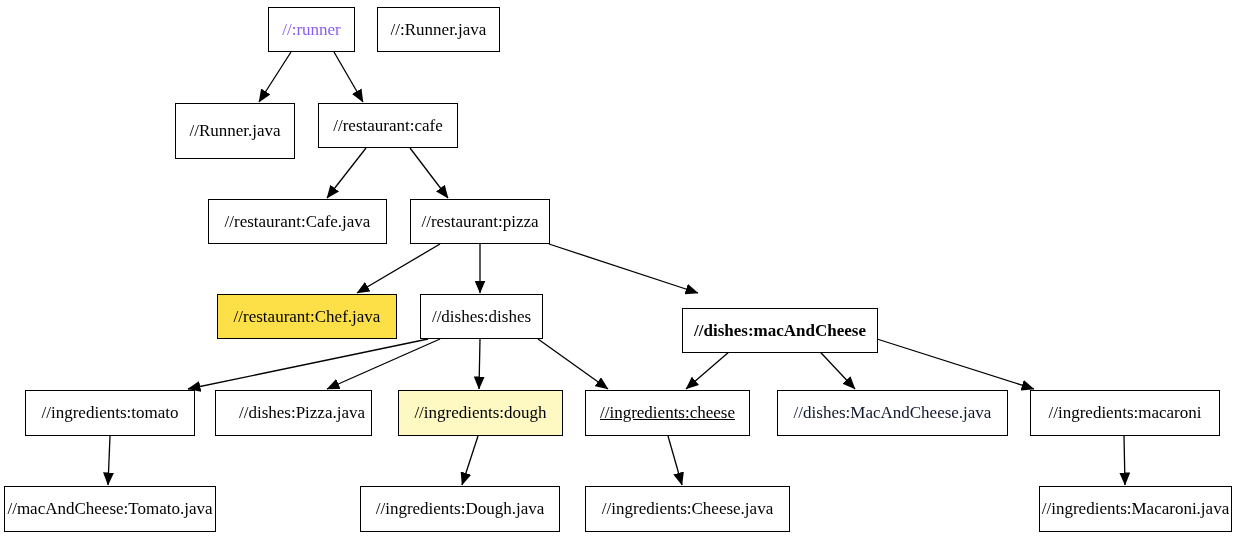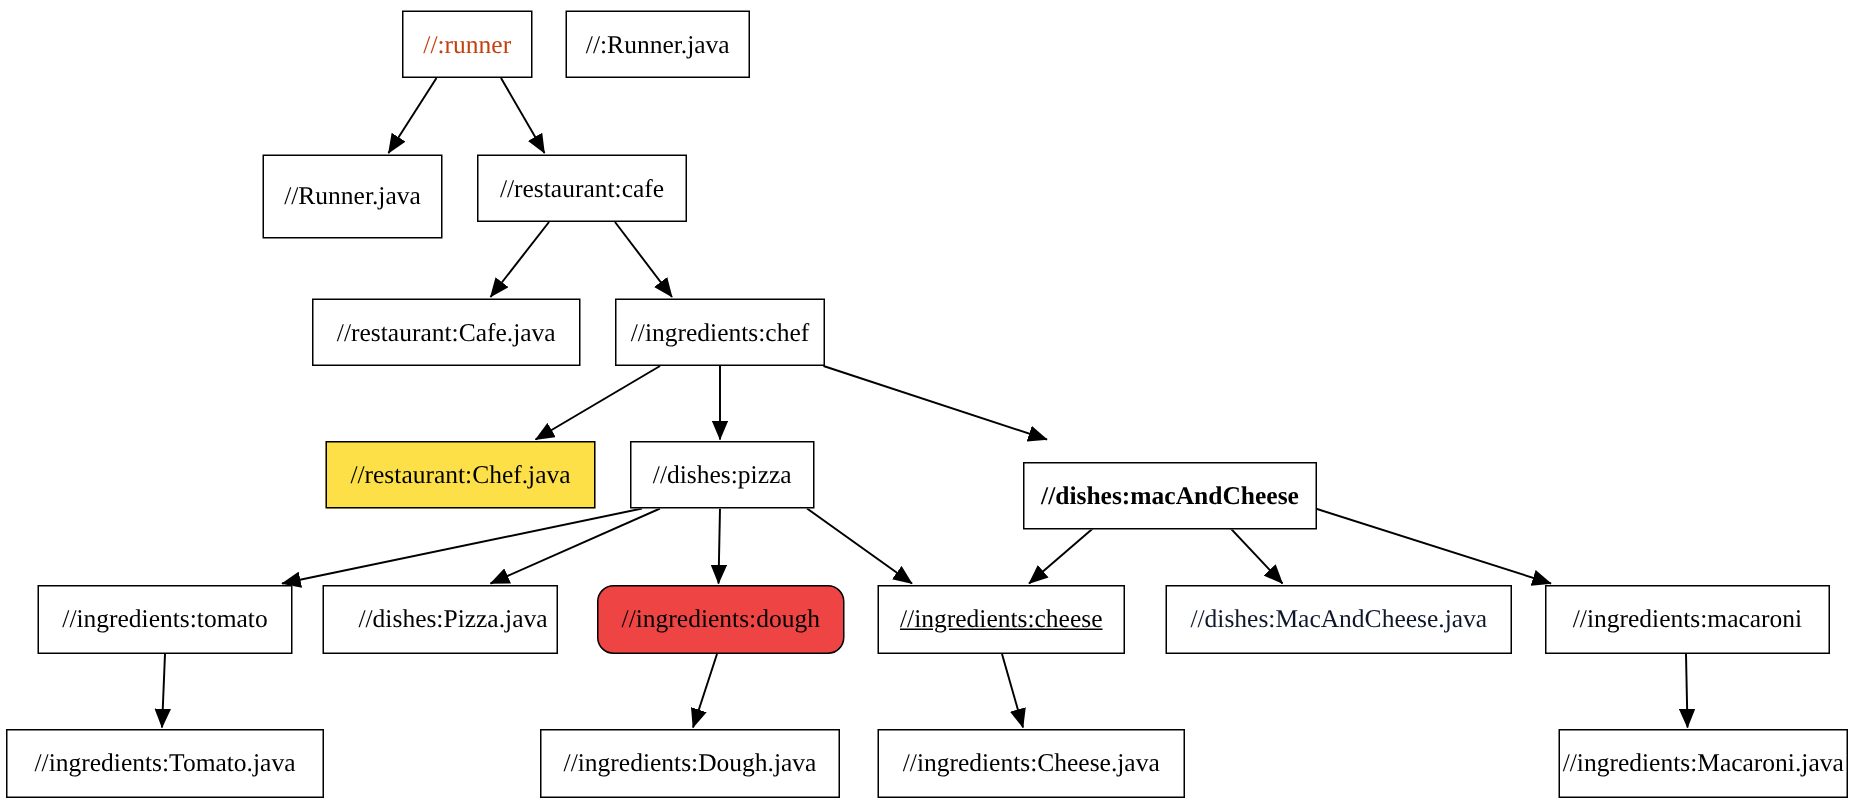--- a/index.html
+++ b/index.html
@@ -62,66 +62,66 @@
         <line x1="808" y1="339" x2="855" y2="389" stroke="#000000" stroke-width="1.3" marker-end="url(#arrowhead)"></line>
         <line x1="877" y1="339" x2="1034" y2="389" stroke="#000000" stroke-width="1.3" marker-end="url(#arrowhead)"></line>
         <line x1="110" y1="436" x2="108" y2="485" stroke="#000000" stroke-width="1.3" marker-end="url(#arrowhead)"></line>
         <line x1="478" y1="436" x2="462" y2="485" stroke="#000000" stroke-width="1.3" marker-end="url(#arrowhead)"></line>
         <line x1="668" y1="436" x2="682" y2="485" stroke="#000000" stroke-width="1.3" marker-end="url(#arrowhead)"></line>
         <line x1="1124" y1="436" x2="1125" y2="485" stroke="#000000" stroke-width="1.3" marker-end="url(#arrowhead)"></line>
       </g>
   </svg>
   <div id="node-layer">
       <div class="node" style="left: 268px; top: 7px; width: 87px; height: 45px; background: rgb(255, 255, 255); border-color: rgb(0, 0, 0);">
-        <span style="color: #c2410c; text-align: center;">//:runner</span>
+        <span style="color: #8b5cf6; text-align: center;">//:runner</span>
       </div>
       <div class="node" style="left: 377px; top: 7px; width: 123px; height: 45px; background: rgb(255, 255, 255); border-color: rgb(0, 0, 0);">
         <span style="color: rgb(0, 0, 0);">//:Runner.java</span>
       </div>
       <div class="node" style="left: 175px; top: 103px; width: 120px; height: 56px; background: rgb(255, 255, 255); border-color: rgb(0, 0, 0);">
         <span style="color: rgb(0, 0, 0);">//Runner.java</span>
       </div>
       <div class="node" style="left: 318px; top: 103px; width: 140px; height: 45px; background: rgb(255, 255, 255); border-color: rgb(0, 0, 0);">
         <span style="color: rgb(0, 0, 0);">//restaurant:cafe</span>
       </div>
       <div class="node" style="left: 208px; top: 199px; width: 179px; height: 45px; background: rgb(255, 255, 255); border-color: rgb(0, 0, 0);">
         <span style="color: rgb(0, 0, 0);">//restaurant:Cafe.java</span>
       </div>
       <div class="node" style="left: 410px; top: 199px; width: 140px; height: 45px; background: rgb(255, 255, 255); border-color: rgb(0, 0, 0);">
-        <span style="color: rgb(0, 0, 0);">//ingredients:chef</span>
+        <span style="color: rgb(0, 0, 0);">//restaurant:pizza</span>
       </div>
       <div class="node" style="left: 217px; top: 294px; width: 180px; height: 45px; background: #fde047; border-color: rgb(0, 0, 0);">
         <span style="color: rgb(0, 0, 0);">//restaurant:Chef.java</span>
       </div>
       <div class="node" style="left: 420px; top: 294px; width: 123px; height: 45px; background: rgb(255, 255, 255); border-color: rgb(0, 0, 0);">
-        <span style="color: rgb(0, 0, 0);">//dishes:pizza</span>
+        <span style="color: rgb(0, 0, 0);">//dishes:dishes</span>
       </div>
       <div class="node" style="left: 682px; top: 308px; width: 196px; height: 45px; background: rgb(255, 255, 255); border-color: rgb(0, 0, 0); font-weight: bold;">
         <span style="color: rgb(0, 0, 0);">//dishes:macAndCheese</span>
       </div>
       <div class="node" style="left: 25px; top: 390px; width: 170px; height: 46px; background: rgb(255, 255, 255); border-color: rgb(0, 0, 0);">
         <span style="color: rgb(0, 0, 0);">//ingredients:tomato</span>
       </div>
       <div class="node" style="left: 215px; top: 390px; width: 157px; height: 46px; background: rgb(255, 255, 255); border-color: rgb(0, 0, 0); padding-left: 17px;">
         <span style="color: rgb(0, 0, 0);">//dishes:Pizza.java</span>
       </div>
-      <div class="node" style="left: 398px; top: 390px; width: 165px; height: 46px; background: #ef4444; border-color: rgb(0, 0, 0); border-radius: 11px;">
+      <div class="node" style="left: 398px; top: 390px; width: 165px; height: 46px; background: #fef9c3; border-color: rgb(0, 0, 0);">
         <span style="color: rgb(0, 0, 0);">//ingredients:dough</span>
       </div>
       <div class="node" style="left: 585px; top: 390px; width: 165px; height: 46px; background: rgb(255, 255, 255); border-color: rgb(0, 0, 0); text-decoration: underline;">
         <span style="color: rgb(0, 0, 0);">//ingredients:cheese</span>
       </div>
       <div class="node" style="left: 777px; top: 390px; width: 231px; height: 46px; background: rgb(255, 255, 255); border-color: rgb(0, 0, 0);">
         <span style="color: #0f172a;">//dishes:MacAndCheese.java</span>
       </div>
       <div class="node" style="left: 1030px; top: 390px; width: 190px; height: 46px; background: rgb(255, 255, 255); border-color: rgb(0, 0, 0);">
         <span style="color: rgb(0, 0, 0);">//ingredients:macaroni</span>
       </div>
       <div class="node" style="left: 4px; top: 486px; width: 212px; height: 46px; background: rgb(255, 255, 255); border-color: rgb(0, 0, 0);">
-        <span style="color: rgb(0, 0, 0);">//ingredients:Tomato.java</span>
+        <span style="color: rgb(0, 0, 0);">//macAndCheese:Tomato.java</span>
       </div>
       <div class="node" style="left: 360px; top: 486px; width: 200px; height: 46px; background: rgb(255, 255, 255); border-color: rgb(0, 0, 0);">
         <span style="color: rgb(0, 0, 0);">//ingredients:Dough.java</span>
       </div>
       <div class="node" style="left: 585px; top: 486px; width: 205px; height: 46px; background: rgb(255, 255, 255); border-color: rgb(0, 0, 0);">
         <span style="color: rgb(0, 0, 0);">//ingredients:Cheese.java</span>
       </div>
       <div class="node" style="left: 1039px; top: 486px; width: 193px; height: 46px; background: rgb(255, 255, 255); border-color: rgb(0, 0, 0);">
         <span style="color: rgb(0, 0, 0);">//ingredients:Macaroni.java</span>
       </div>

